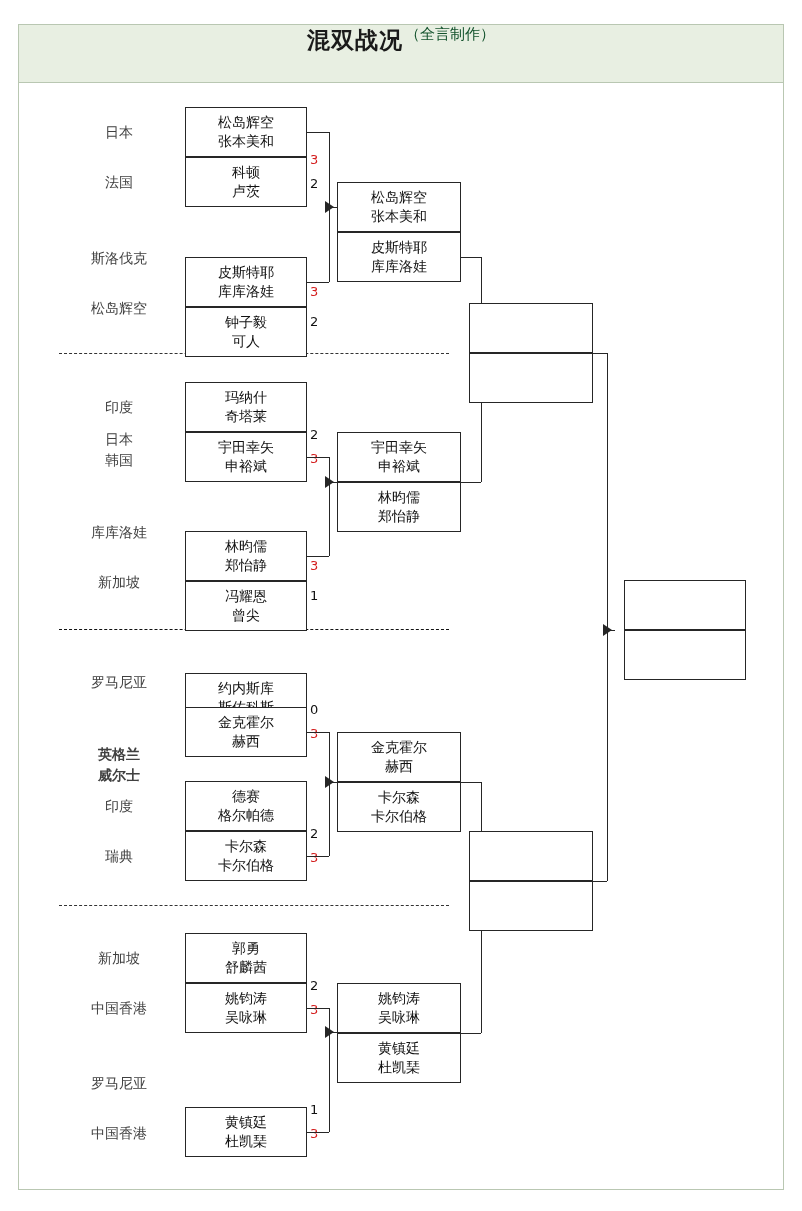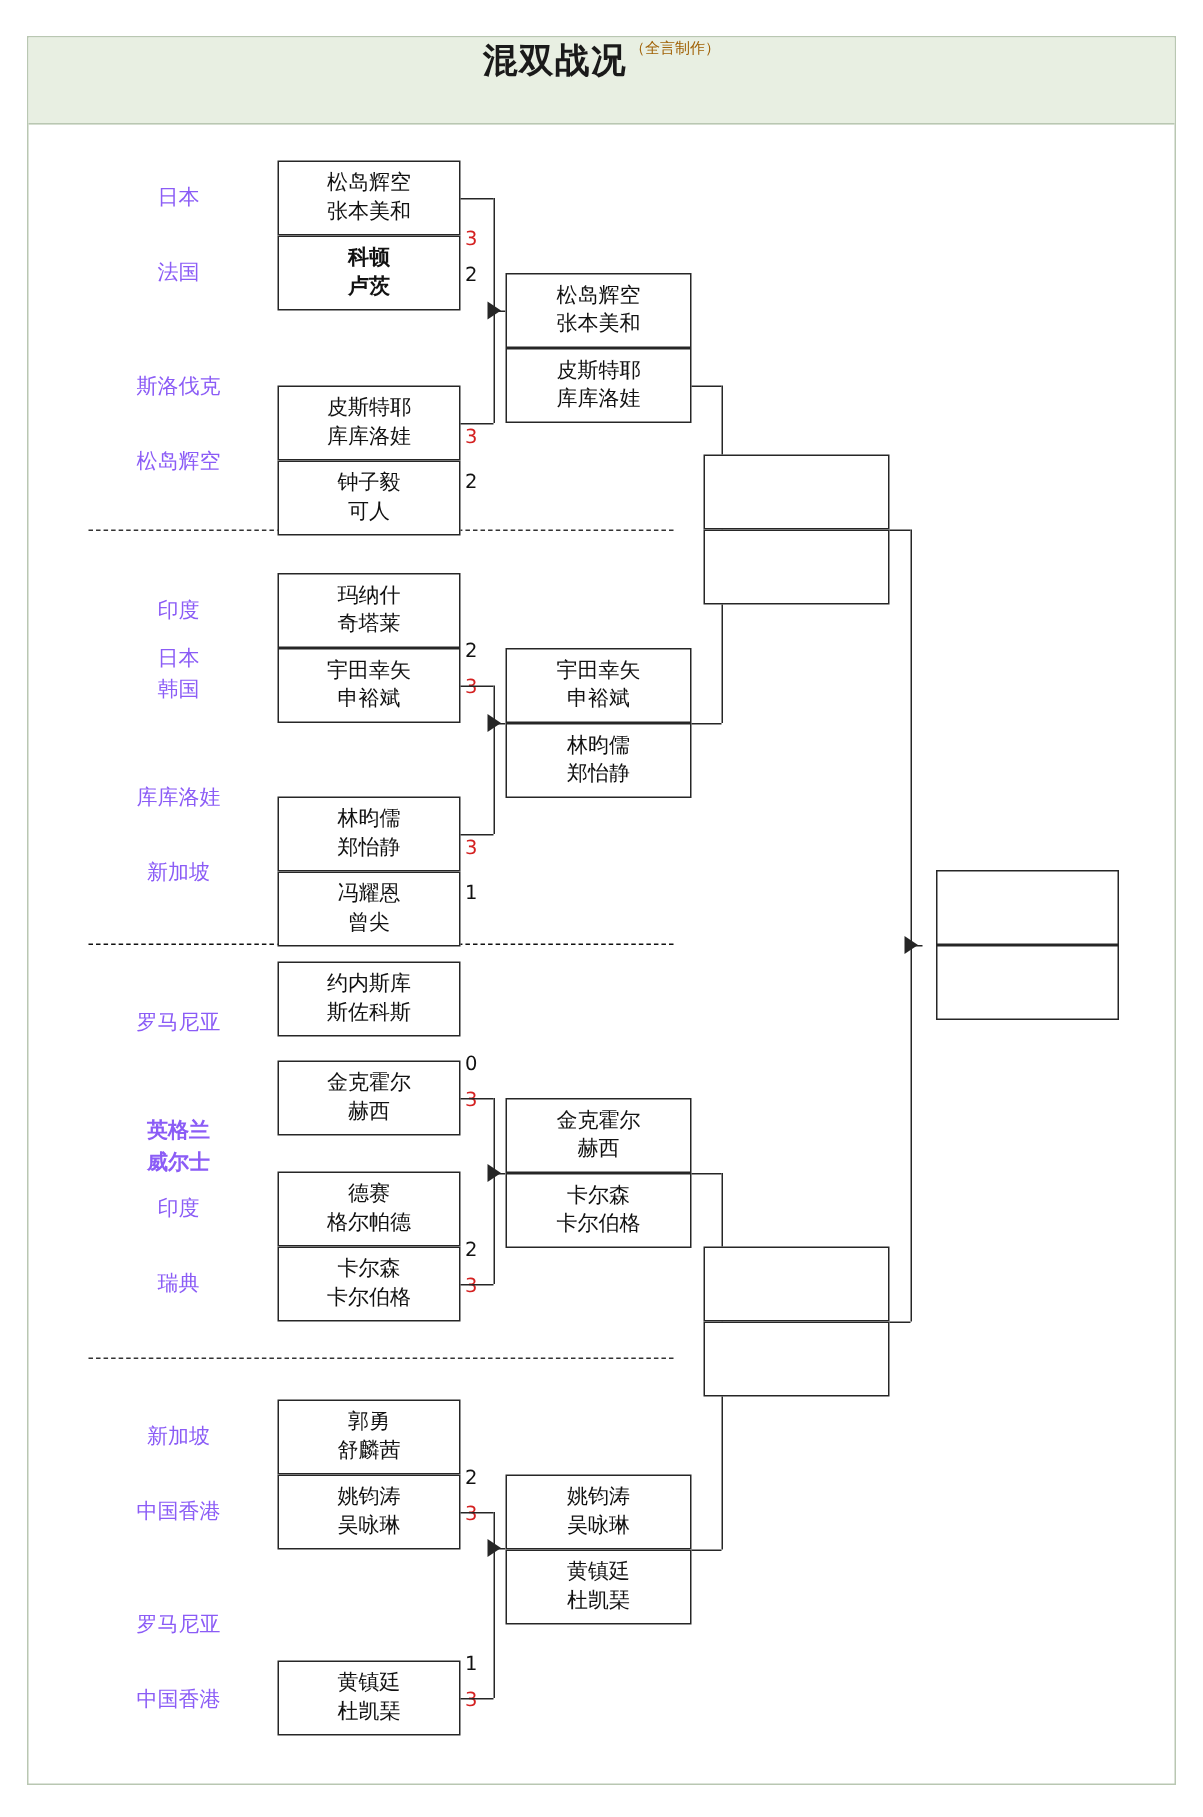--- a/index.html
+++ b/index.html
@@ -24,42 +24,42 @@
     width:100%;height:58px;
     background:#e8efe2;
     border-bottom:1px solid #b9c7b2;
     box-sizing:border-box;
     display:flex;align-items:flex-start;justify-content:center;
   }
   #title-main{
     font-size:23px;font-weight:bold;color:#1a1a1a;letter-spacing:1px;
   }
   #title-sub{
-    font-size:10px;color:#a16207;margin-left:2px;
+    font-size:15px;color:#14532d;margin-left:2px;
   }
   .team{
     position:absolute;
     box-sizing:border-box;
     border:1px solid #262626;
     background:#ffffff;
     display:flex;flex-direction:column;
     align-items:center;justify-content:center;
     font-size:14px;color:#111;
     line-height:1.35;
     text-align:center;
   }
   .empty{
     position:absolute;
     box-sizing:border-box;
     border:1px solid #262626;
     background:#ffffff;
   }
   .country{
     position:absolute;
-    font-size:14px;color:#8b5cf6;
+    font-size:14px;color:#404040;
     text-align:center;
     line-height:1.35;
     white-space:nowrap;
   }
   .score{
     position:absolute;
     font-size:13px;
     line-height:1;
   }
   .score.win{color:#d42020;}
@@ -119,21 +119,21 @@
 
   <div class="country" style="left:50px;top:924px;width:100px;">新加坡</div>
   <div class="country" style="left:50px;top:974px;width:100px;">中国香港</div>
   <div class="country" style="left:50px;top:1049px;width:100px;">罗马尼亚</div>
   <div class="country" style="left:50px;top:1099px;width:100px;">中国香港</div>
 
   <div class="team" style="left:166px;top:82px;width:122px;height:50px;">
     <div>松岛辉空</div>
     <div>张本美和</div>
   </div>
-  <div class="team" style="left:166px;top:132px;width:122px;height:50px;font-weight:bold;">
+  <div class="team" style="left:166px;top:132px;width:122px;height:50px;">
     <div>科顿</div>
     <div>卢茨</div>
   </div>
   <div class="score win" style="left:291px;top:128px;">3</div>
   <div class="score lose" style="left:291px;top:152px;">2</div>
 
   <div class="team" style="left:166px;top:232px;width:122px;height:50px;">
     <div>皮斯特耶</div>
     <div>库库洛娃</div>
   </div>
@@ -159,21 +159,21 @@
     <div>林昀儒</div>
     <div>郑怡静</div>
   </div>
   <div class="team" style="left:166px;top:556px;width:122px;height:50px;">
     <div>冯耀恩</div>
     <div>曾尖</div>
   </div>
   <div class="score win" style="left:291px;top:534px;">3</div>
   <div class="score lose" style="left:291px;top:564px;">1</div>
 
-  <div class="team" style="left:166px;top:616px;width:122px;height:50px;">
+  <div class="team" style="left:166px;top:648px;width:122px;height:50px;">
     <div>约内斯库</div>
     <div>斯佐科斯</div>
   </div>
   <div class="team" style="left:166px;top:682px;width:122px;height:50px;">
     <div>金克霍尔</div>
     <div>赫西</div>
   </div>
   <div class="score lose" style="left:291px;top:678px;">0</div>
   <div class="score win" style="left:291px;top:702px;">3</div>
 

